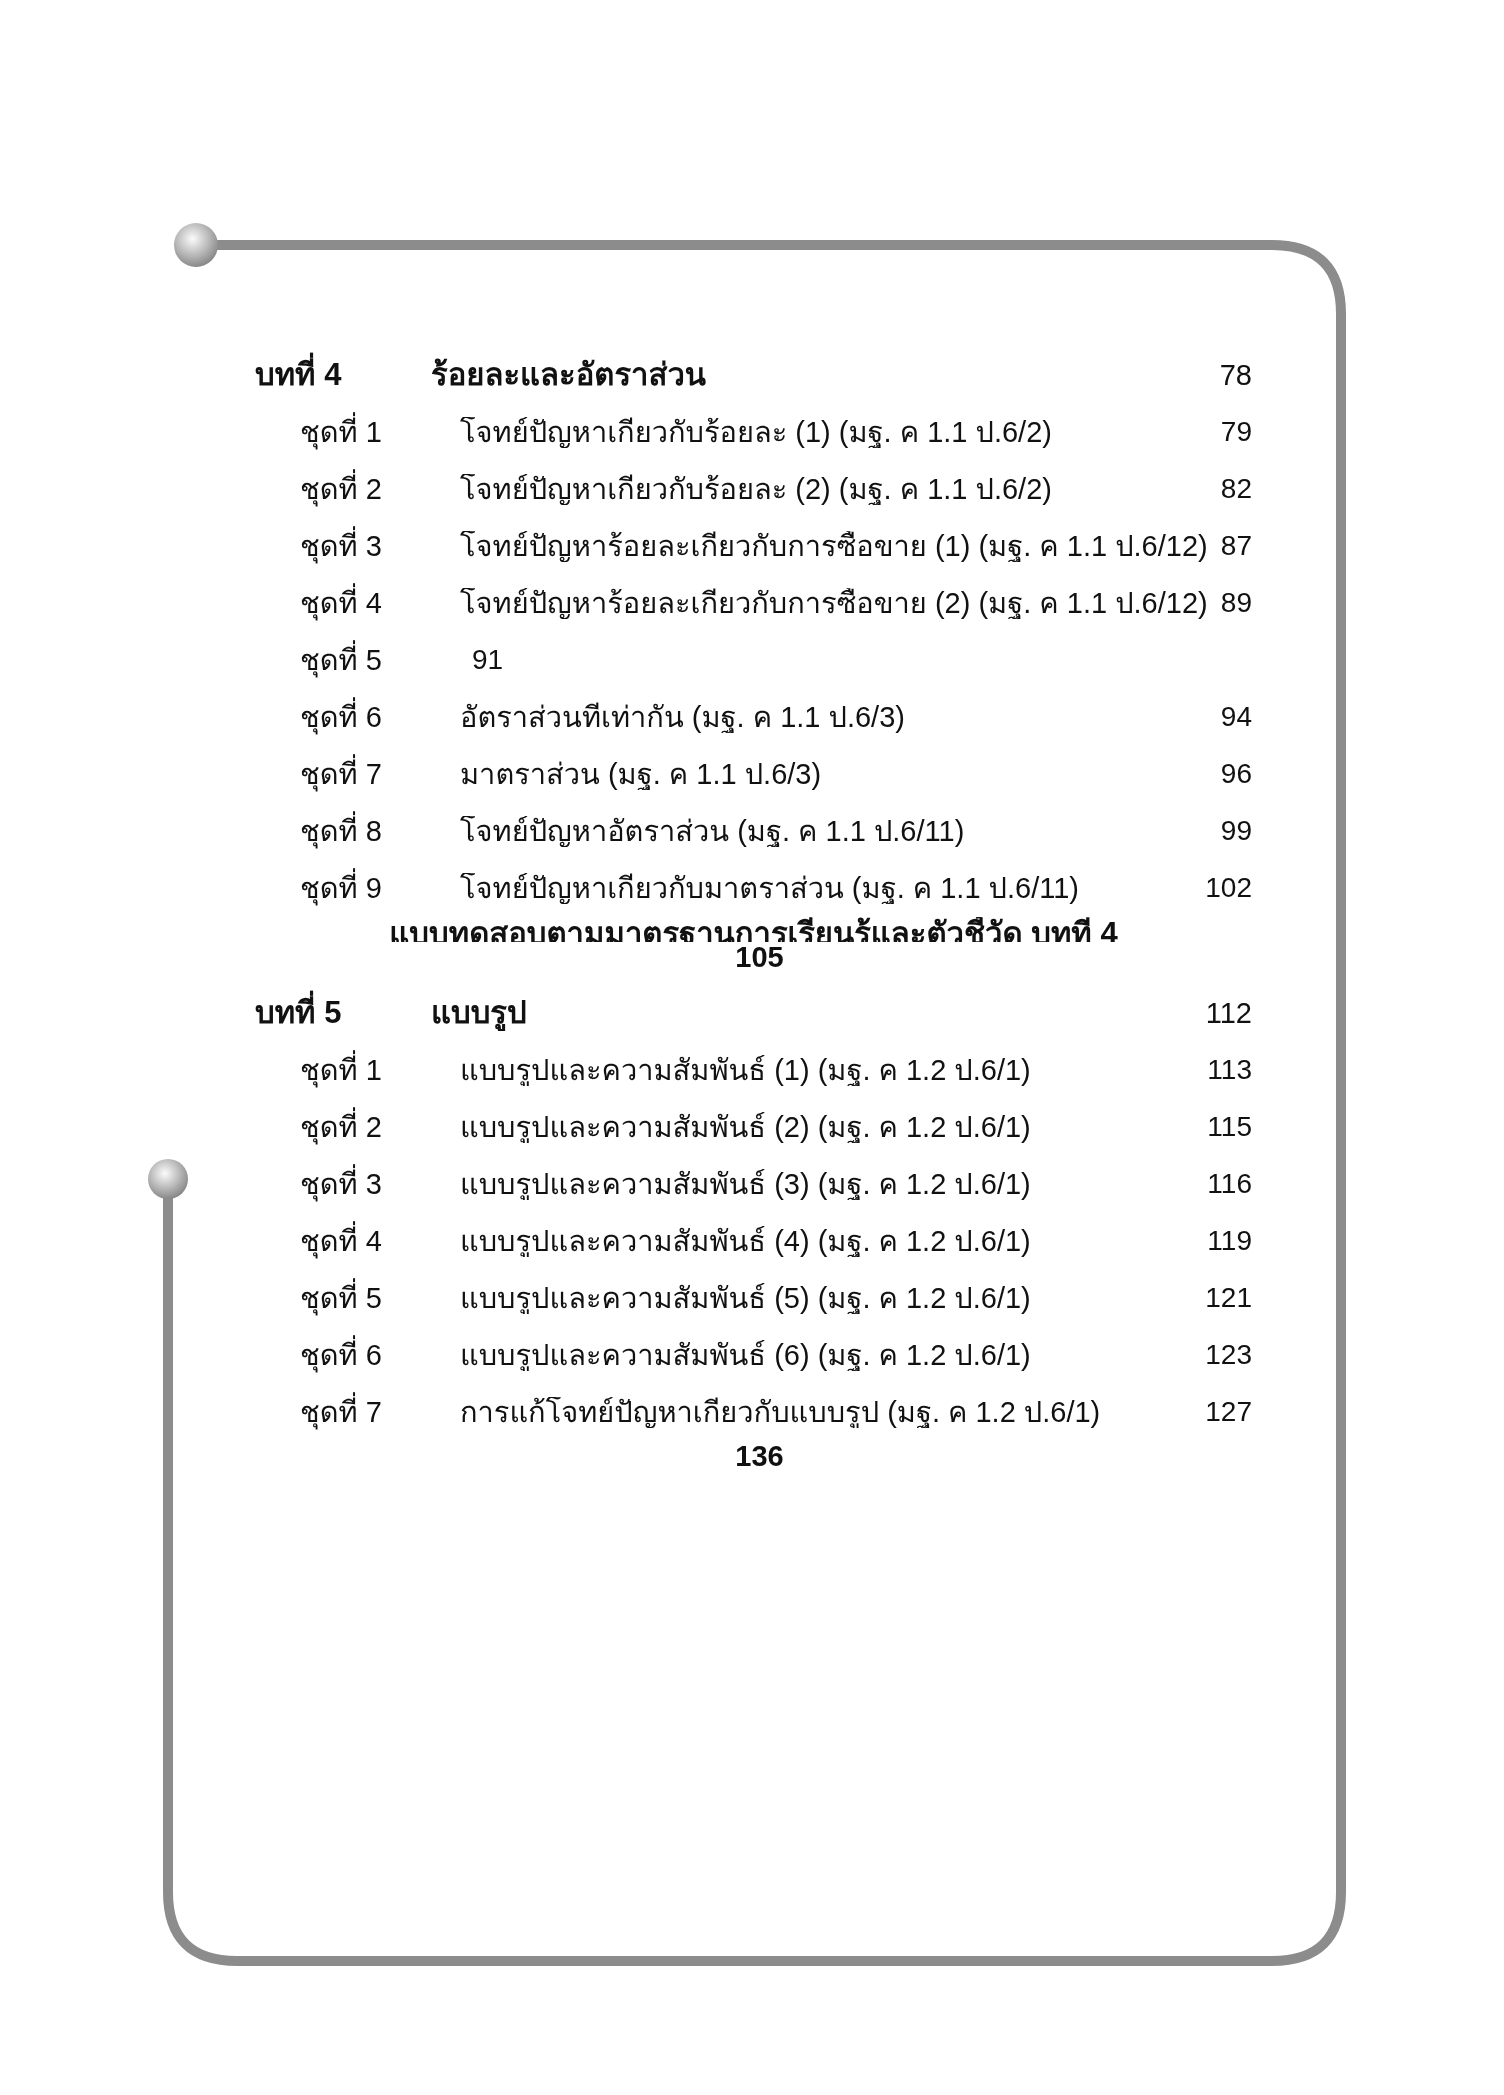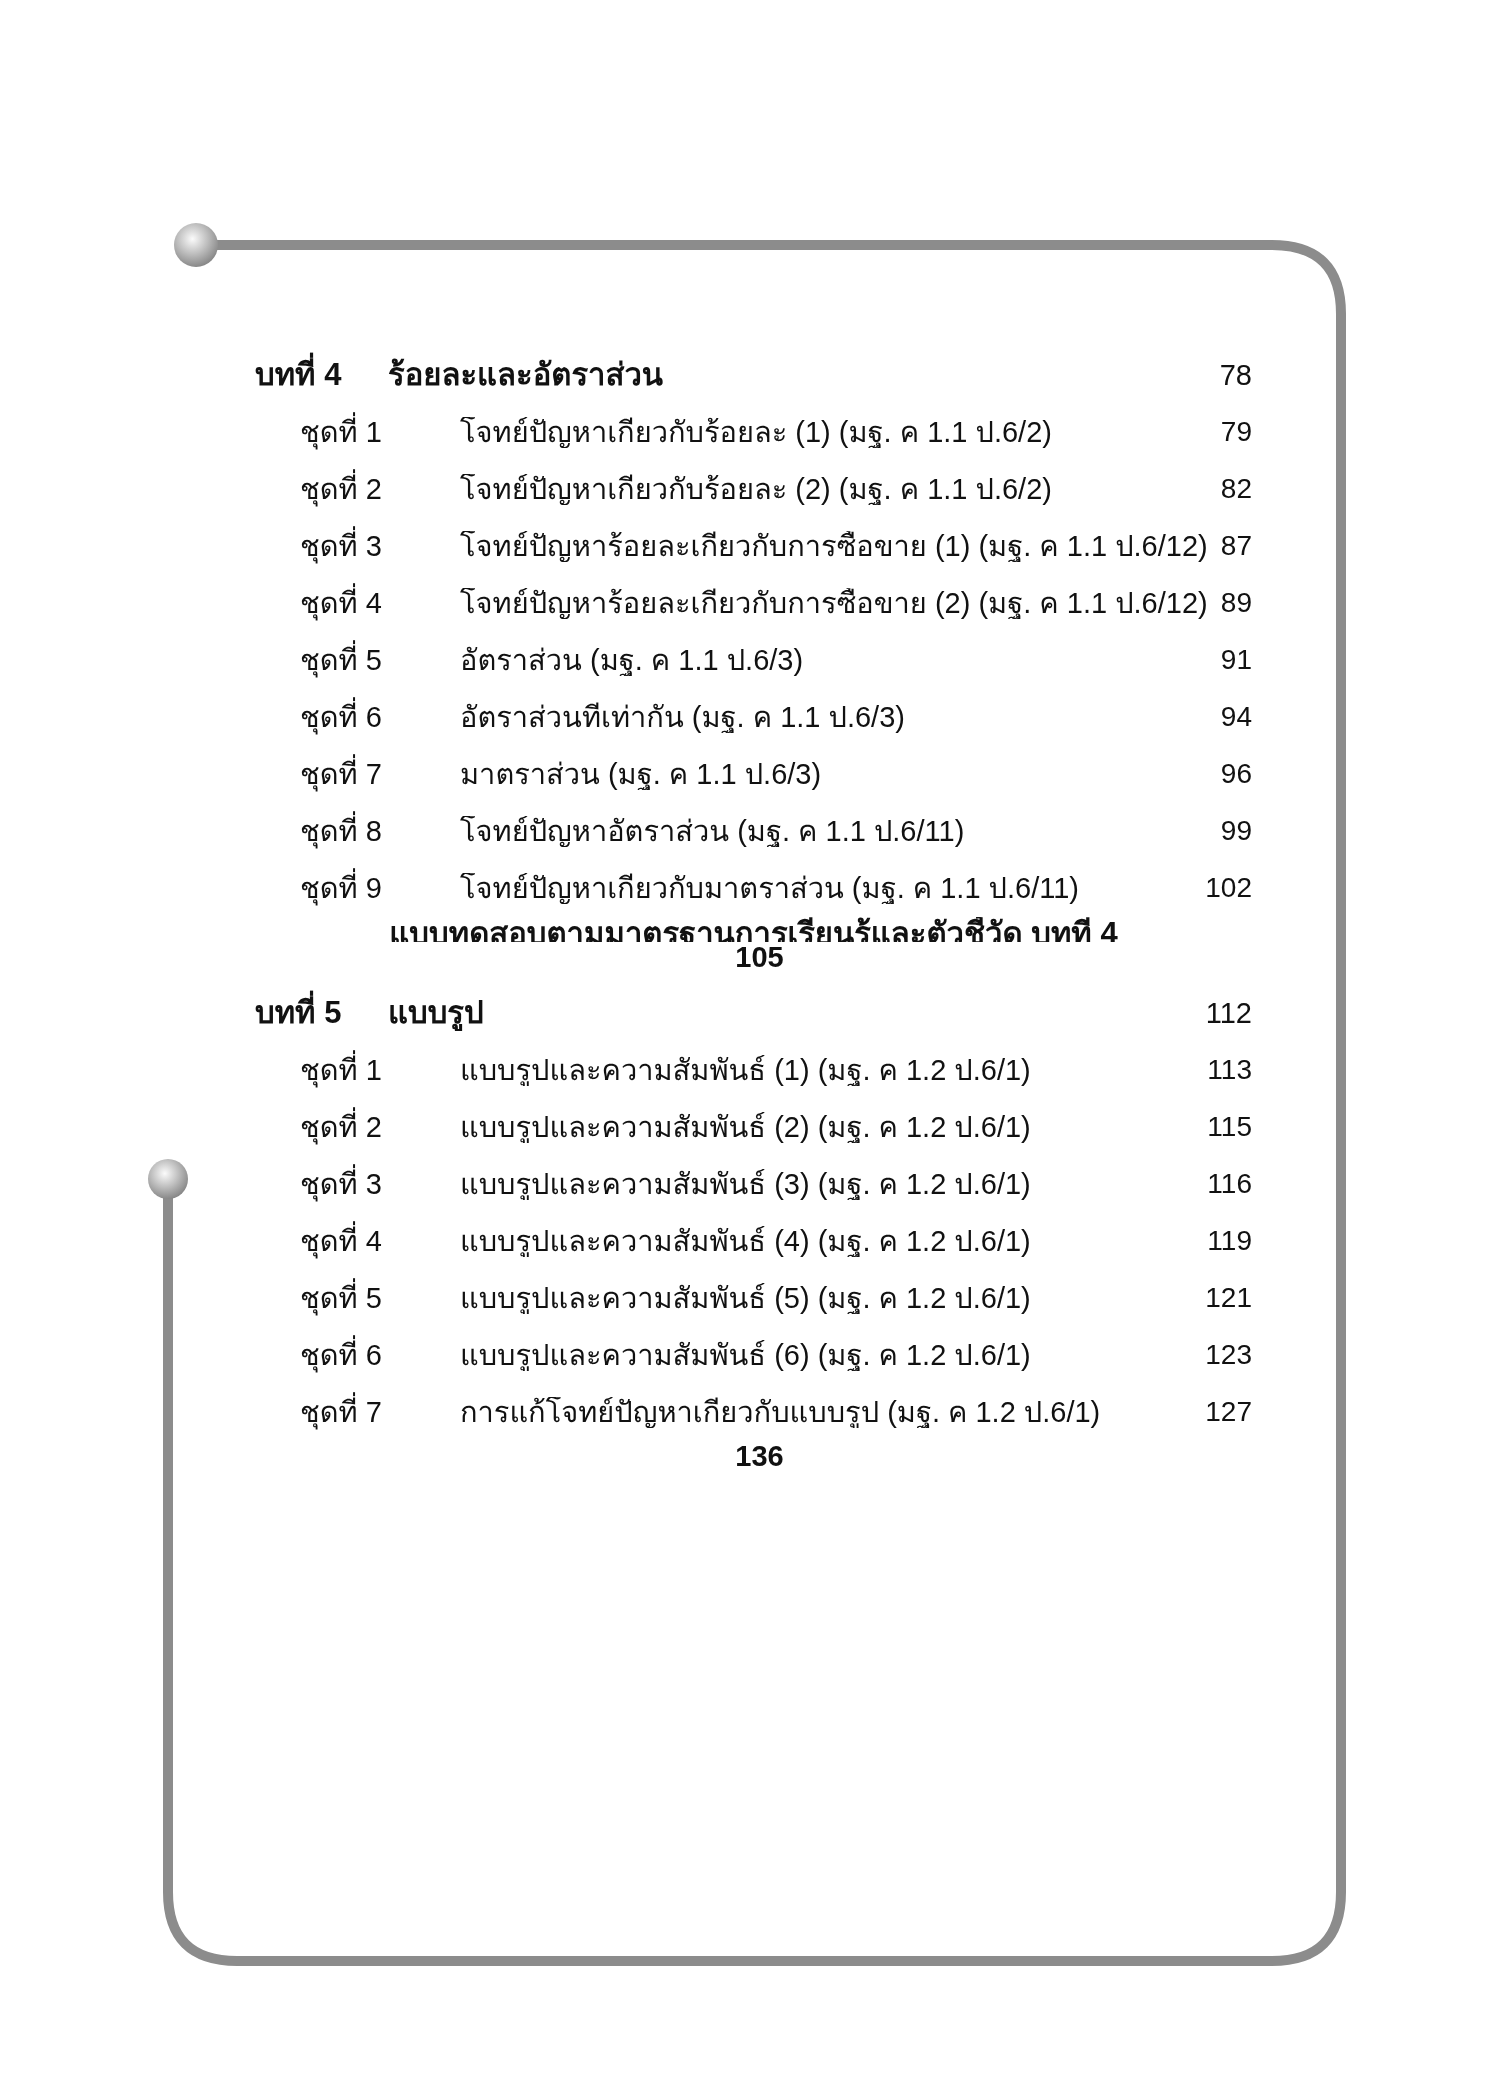--- a/index.html
+++ b/index.html
@@ -38,20 +38,21 @@
   .row .prefix { flex: 0 0 auto; }
   .row .title  { flex: 1 1 auto; overflow: hidden; }
   .row .page-num {
     flex: 0 0 auto;
     font-size: 28px;
     margin-left: 12px;
   }
   .row-chapter {
     font-weight: bold;
     font-size: 31px;
+    gap: 43px;
   }
   .row-chapter .prefix { width: 133px; }
   .row-chapter .page-num { font-size: 29px; font-weight: normal; }
   .row-item { padding-left: 45px; }
   .row-item .prefix { width: 160px; }
   .row-section {
     font-weight: bold;
     font-size: 31px;
     flex-direction: column;
   }
@@ -97,21 +98,20 @@
         <span class="title">โจทย์ปัญหาร้อยละเกี่ยวกับการซื้อขาย (1) (มฐ. ค 1.1 ป.6/12)</span>
         <span class="page-num">87</span>
       </div>
       <div class="row row-item">
         <span class="prefix">ชุดที่ 4</span>
         <span class="title">โจทย์ปัญหาร้อยละเกี่ยวกับการซื้อขาย (2) (มฐ. ค 1.1 ป.6/12)</span>
         <span class="page-num">89</span>
       </div>
       <div class="row row-item">
         <span class="prefix">ชุดที่ 5</span>
-        <span class="title">อัตราส่วน (มฐ. ค 1.1 ป.6/3)</span>
         <span class="page-num">91</span>
       </div>
       <div class="row row-item">
         <span class="prefix">ชุดที่ 6</span>
         <span class="title">อัตราส่วนที่เท่ากัน (มฐ. ค 1.1 ป.6/3)</span>
         <span class="page-num">94</span>
       </div>
       <div class="row row-item">
         <span class="prefix">ชุดที่ 7</span>
         <span class="title">มาตราส่วน (มฐ. ค 1.1 ป.6/3)</span>

